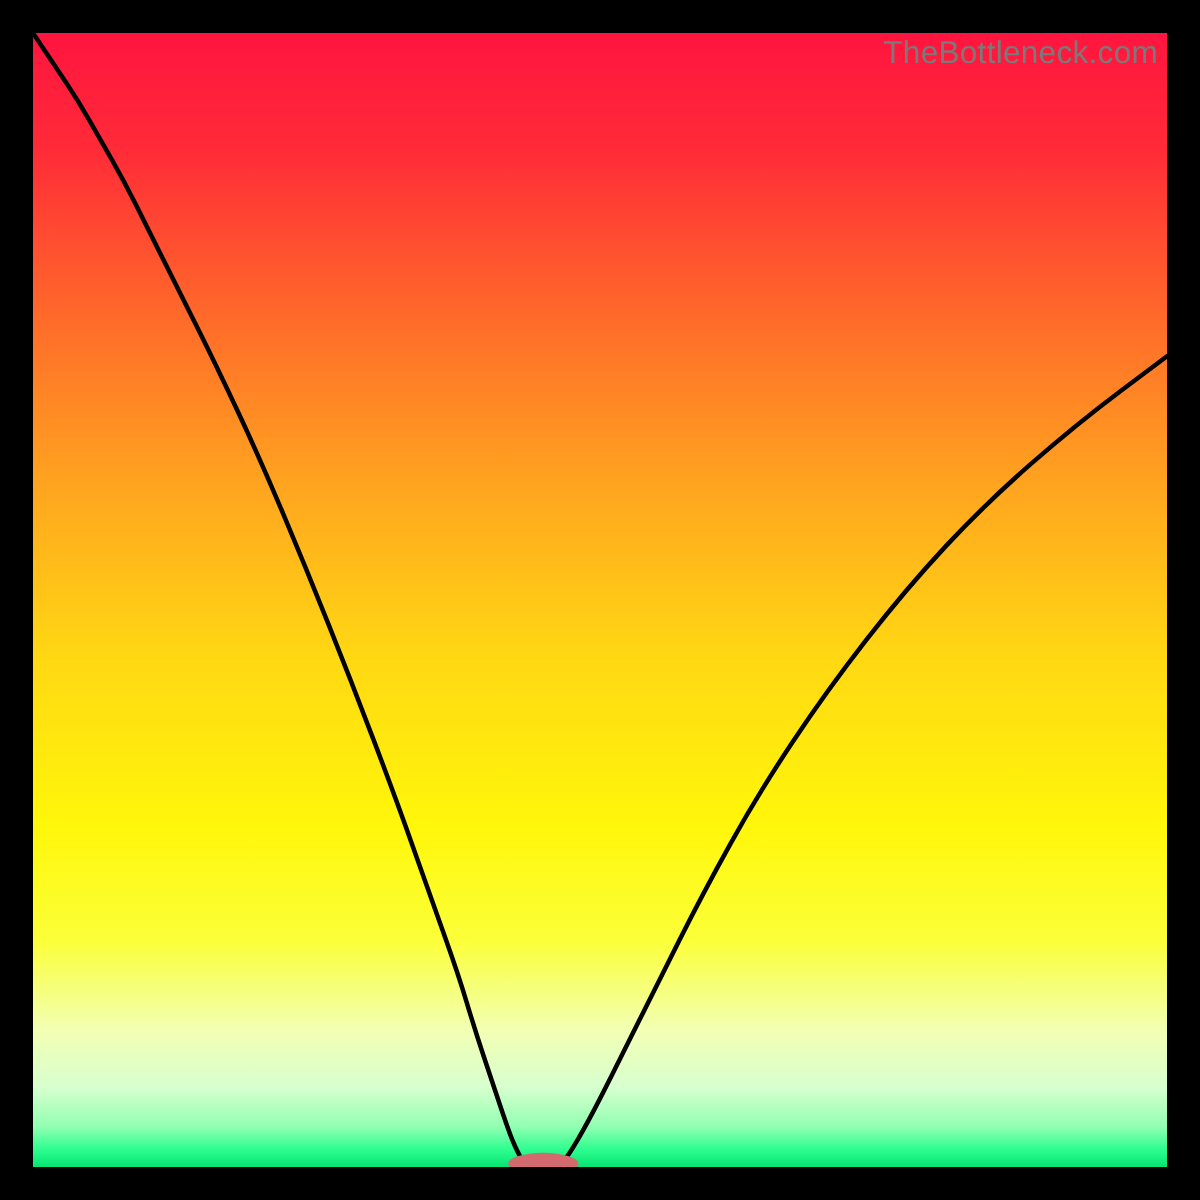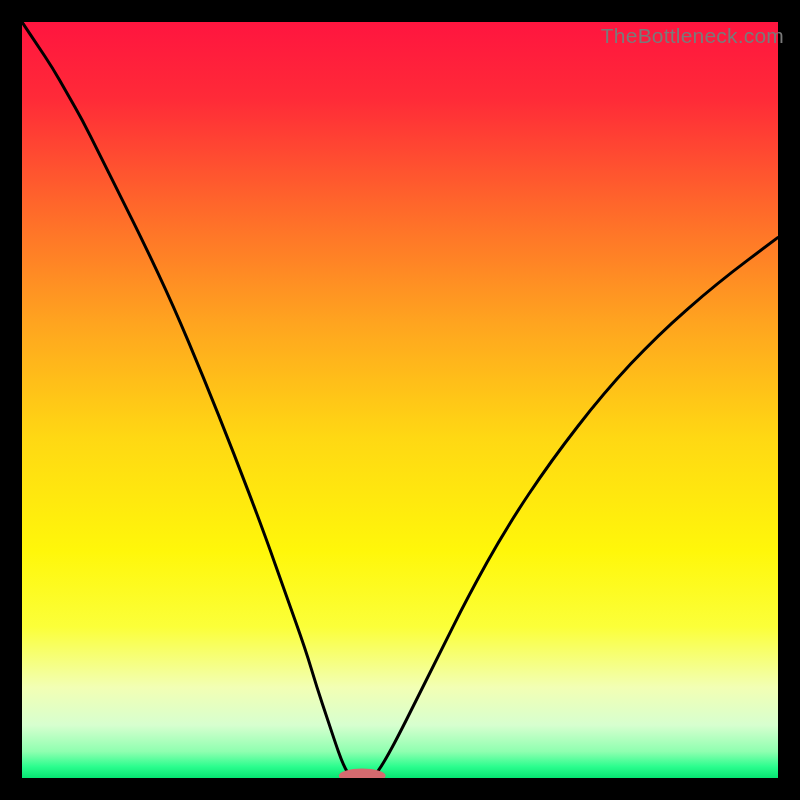--- a/index.html
+++ b/index.html
@@ -11,21 +11,20 @@
     overflow: hidden;
     font-family: Arial, Helvetica, sans-serif;
   }
   .frame {
     position: absolute;
     left: 22px;
     top: 22px;
     width: 756px;
     height: 756px;
     background: #000;
-    padding-left: 12px;
   }
   .plot {
     position: absolute;
     left: 0;
     top: 0;
     width: 756px;
     height: 756px;
   }
   .watermark {
     position: absolute;

